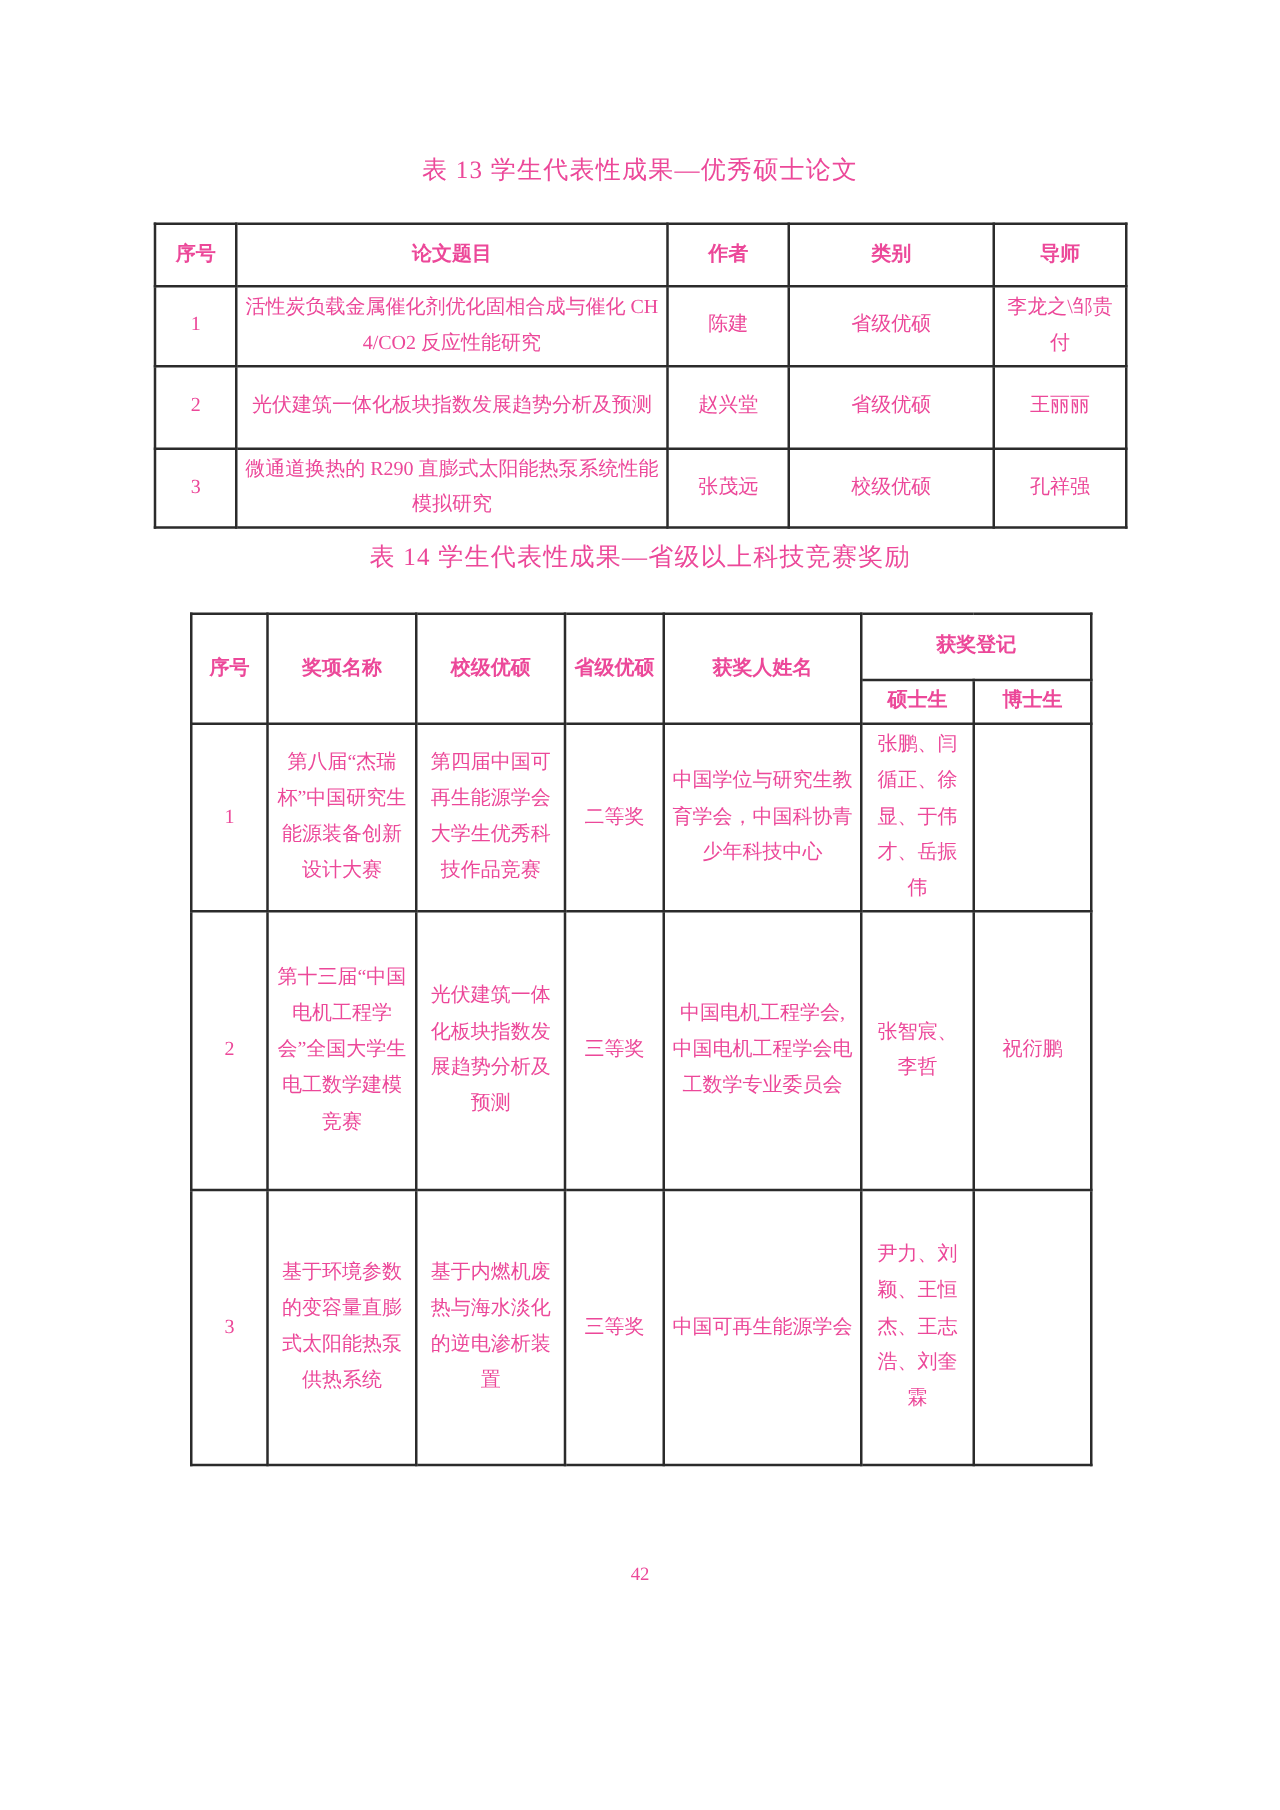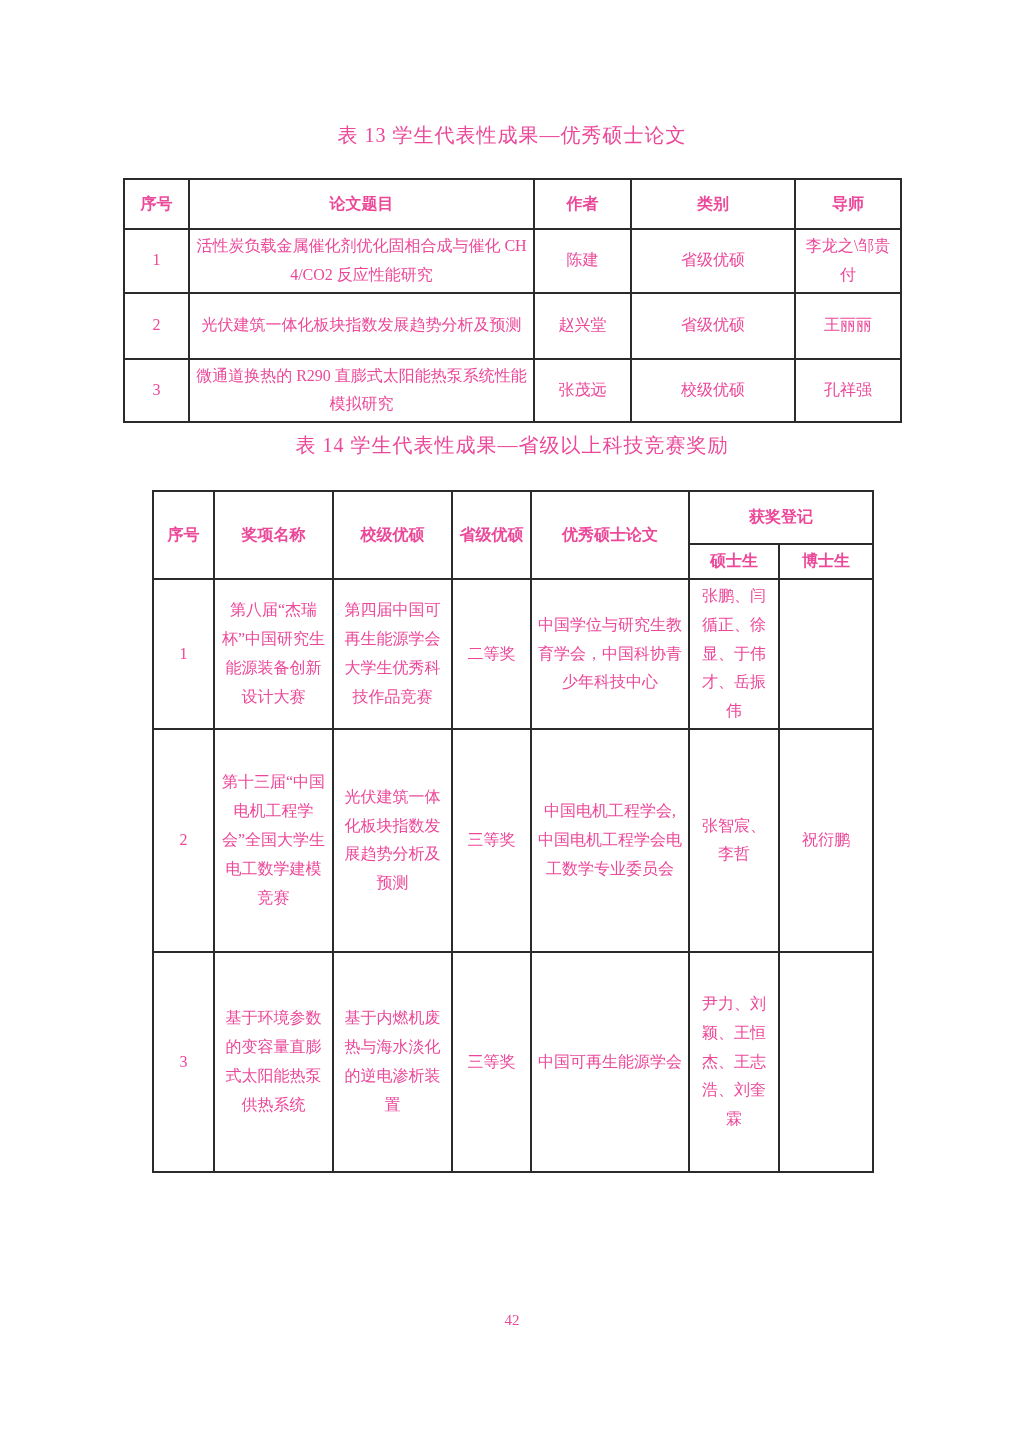--- a/index.html
+++ b/index.html
@@ -44,21 +44,21 @@
   #table13 tr.r0   { height: 61px; }
   #table13 tr.r1   { height: 66px; }
   #table13 tr.r2   { height: 61px; }
   #table14 tr.hdr-top    { height: 53px; }
   #table14 tr.hdr-bottom { height: 35px; }
   #table14 tr.r0 { height: 145px; }
   #table14 tr.r1 { height: 223px; }
   #table14 tr.r2 { height: 220px; }
   .page-number {
     position: absolute;
-    top: 1312px;
+    top: 1252px;
     left: 0;
     width: 100%;
     text-align: center;
     font-size: 15px;
   }
 </style>
 </head>
 <body>
 
 <div class="page">
@@ -118,21 +118,21 @@
       <col style="width:158px">
       <col style="width:90px">
       <col style="width:94px">
     </colgroup>
     <thead>
       <tr class="hdr-top">
         <th rowspan="2">序号</th>
         <th rowspan="2">奖项名称</th>
         <th rowspan="2">校级优硕</th>
         <th rowspan="2">省级优硕</th>
-        <th rowspan="2">优秀硕士论文</th>
+        <th rowspan="2">获奖人姓名</th>
         <th colspan="2">获奖登记</th>
       </tr>
       <tr class="hdr-bottom">
         <th>硕士生</th>
         <th>博士生</th>
       </tr>
     </thead>
     <tbody>
       <tr class="r0">
         <td>1</td>

